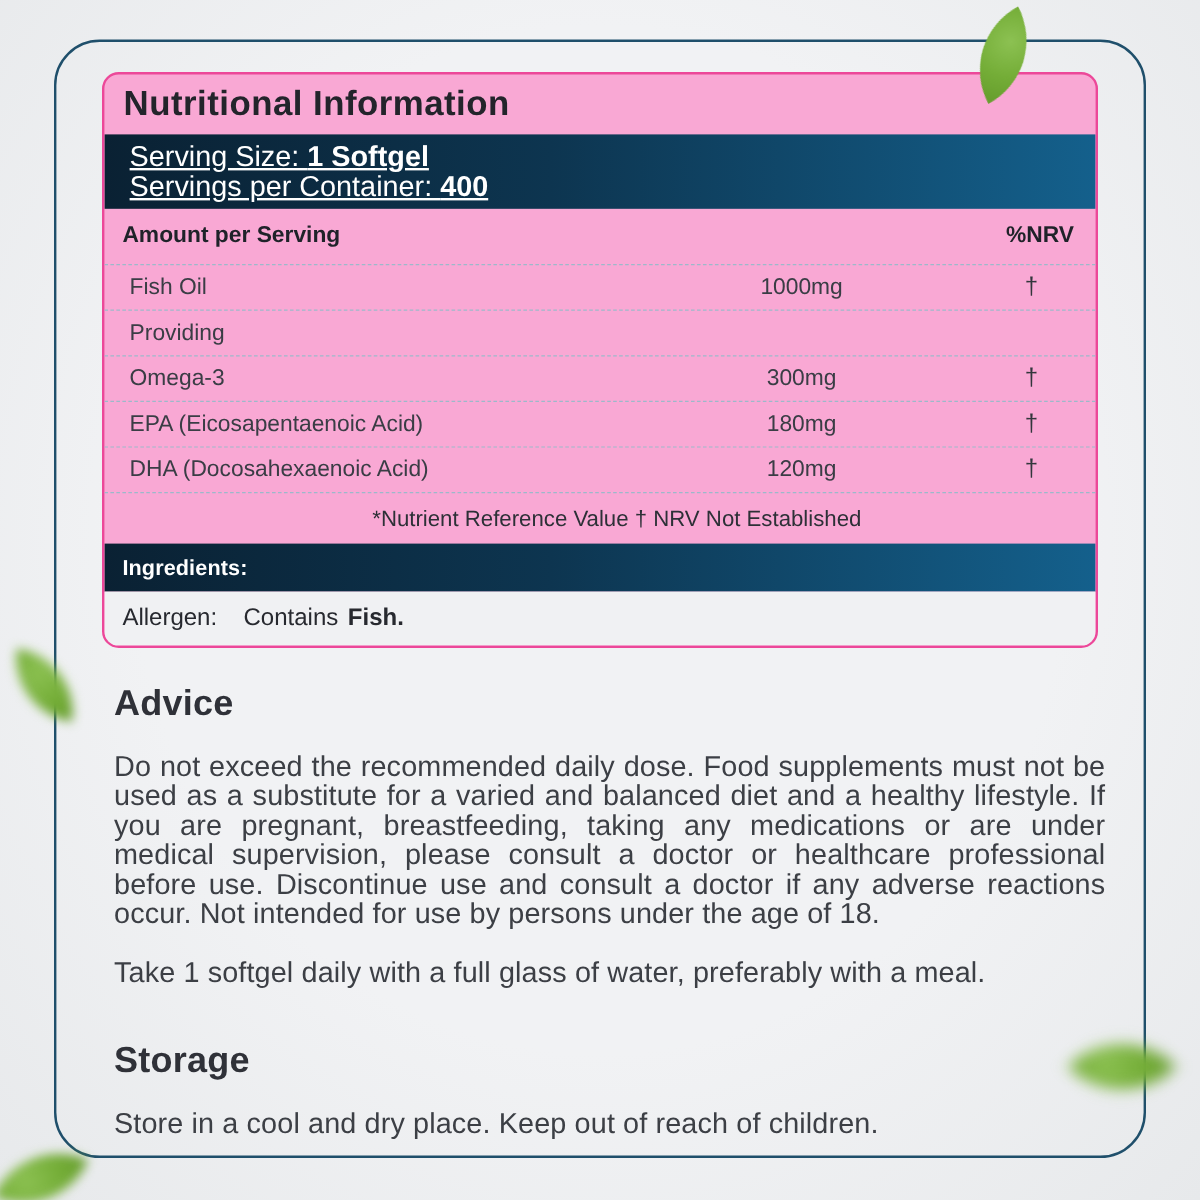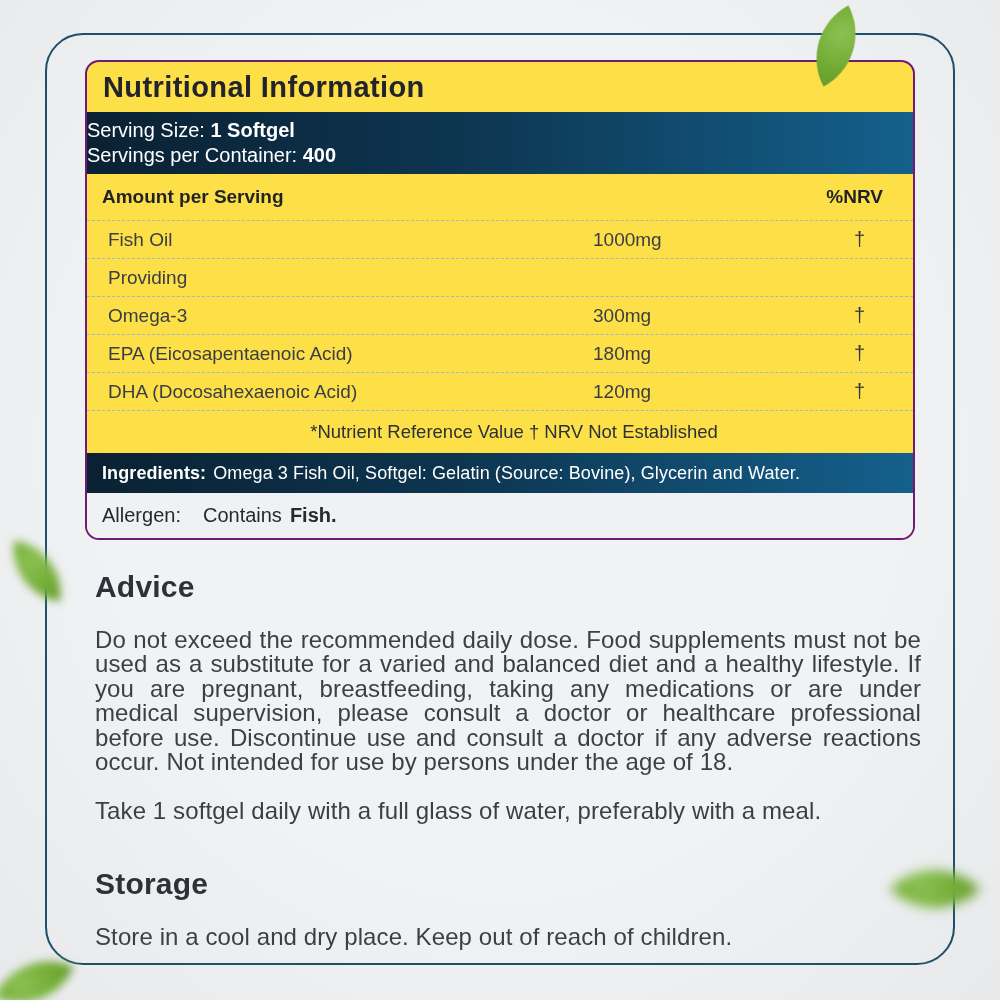--- a/index.html
+++ b/index.html
@@ -20,23 +20,23 @@
     border: 2px solid #1f4f6b;
     border-radius: 38px;
     background: transparent;
   }
 
   
   .card {
     position: absolute;
     left: 85px; top: 60px;
     width: 830px; height: 480px;
-    border: 2px solid #701a75;
+    border: 2px solid #ec4899;
     border-radius: 14px;
-    background: #fde047;
+    background: #f9a8d4;
     overflow: hidden;
     display: flex;
     flex-direction: column;
     z-index: 2;
   }
   .card-title {
     height: 50px;
     display: flex;
     align-items: center;
     padding: 0 16px;
@@ -44,52 +44,53 @@
     font-weight: 700;
     letter-spacing: 0.4px;
     color: #23242b;
   }
   .banner {
     background: linear-gradient(90deg, #0a2133 0%, #0d3550 45%, #14608c 100%);
     color: #ffffff;
   }
   .serving-banner {
     height: 62px;
-    padding: 6px 0;
+    padding: 6px 21px;
     display: flex;
     flex-direction: column;
     justify-content: center;
-    font-size: 20px;
+    font-size: 24px;
     line-height: 25px;
+    text-decoration: underline;
   }
   .bold { font-weight: 700; }
 
   .table-header {
     height: 46px;
     display: grid;
     grid-template-columns: 1fr 150px 140px;
     align-items: center;
-    padding: 0 30px 0 15px;
+    padding: 0 18px 0 15px;
     font-size: 19px;
     font-weight: 700;
     color: #1f2229;
   }
   .table-header .col-nrv { text-align: right; }
 
   .nutrient-row {
     height: 38px;
     display: grid;
     grid-template-columns: 1fr 150px 140px;
     align-items: center;
     padding: 0 30px 0 21px;
     border-top: 1.6px dashed #9cb9ca;
     font-size: 19px;
     color: #3a3d45;
   }
-  .nutrient-row .col-amount { }
+  .nutrient-row .col-amount { text-align: center; }
   .nutrient-row .col-nrv { text-align: right; padding-right: 18px; font-size: 20px; color: #33363c; }
 
   .footnote {
     height: 43px;
     display: flex;
     align-items: center;
     justify-content: center;
     border-top: 1.6px dashed #9cb9ca;
     font-size: 18.5px;
     color: #2d3037;
@@ -202,21 +203,20 @@
         <span class="col-name">DHA (Docosahexaenoic Acid)</span>
         <span class="col-amount">120mg</span>
         <span class="col-nrv">†</span>
       </div>
     </div>
 
   <div class="footnote">*Nutrient Reference Value † NRV Not Established</div>
 
   <div class="banner ingredients-banner">
     <span class="bold">Ingredients:</span>
-      <span>Omega 3 Fish Oil, Softgel: Gelatin (Source: Bovine), Glycerin and Water.</span>
   </div>
 
   <div class="allergen-row">
     <span class="lbl">Allergen:</span>
       <span class="mid">Contains</span>
       <span class="strong">Fish.</span>
   </div>
 
 </div>
 

